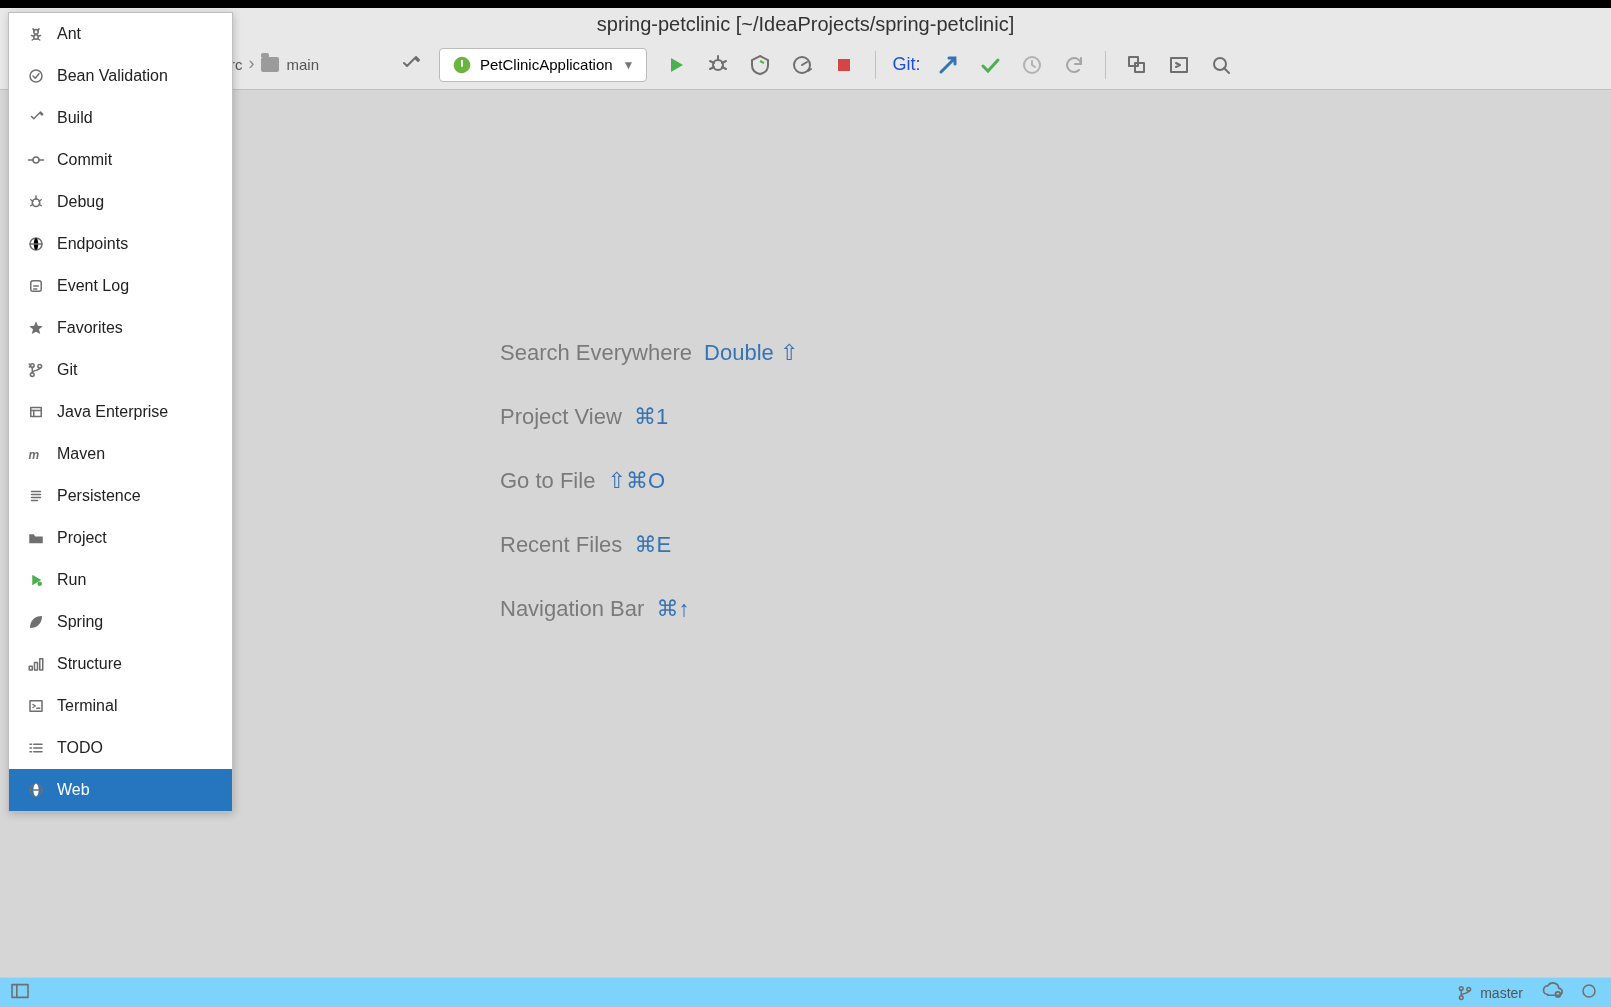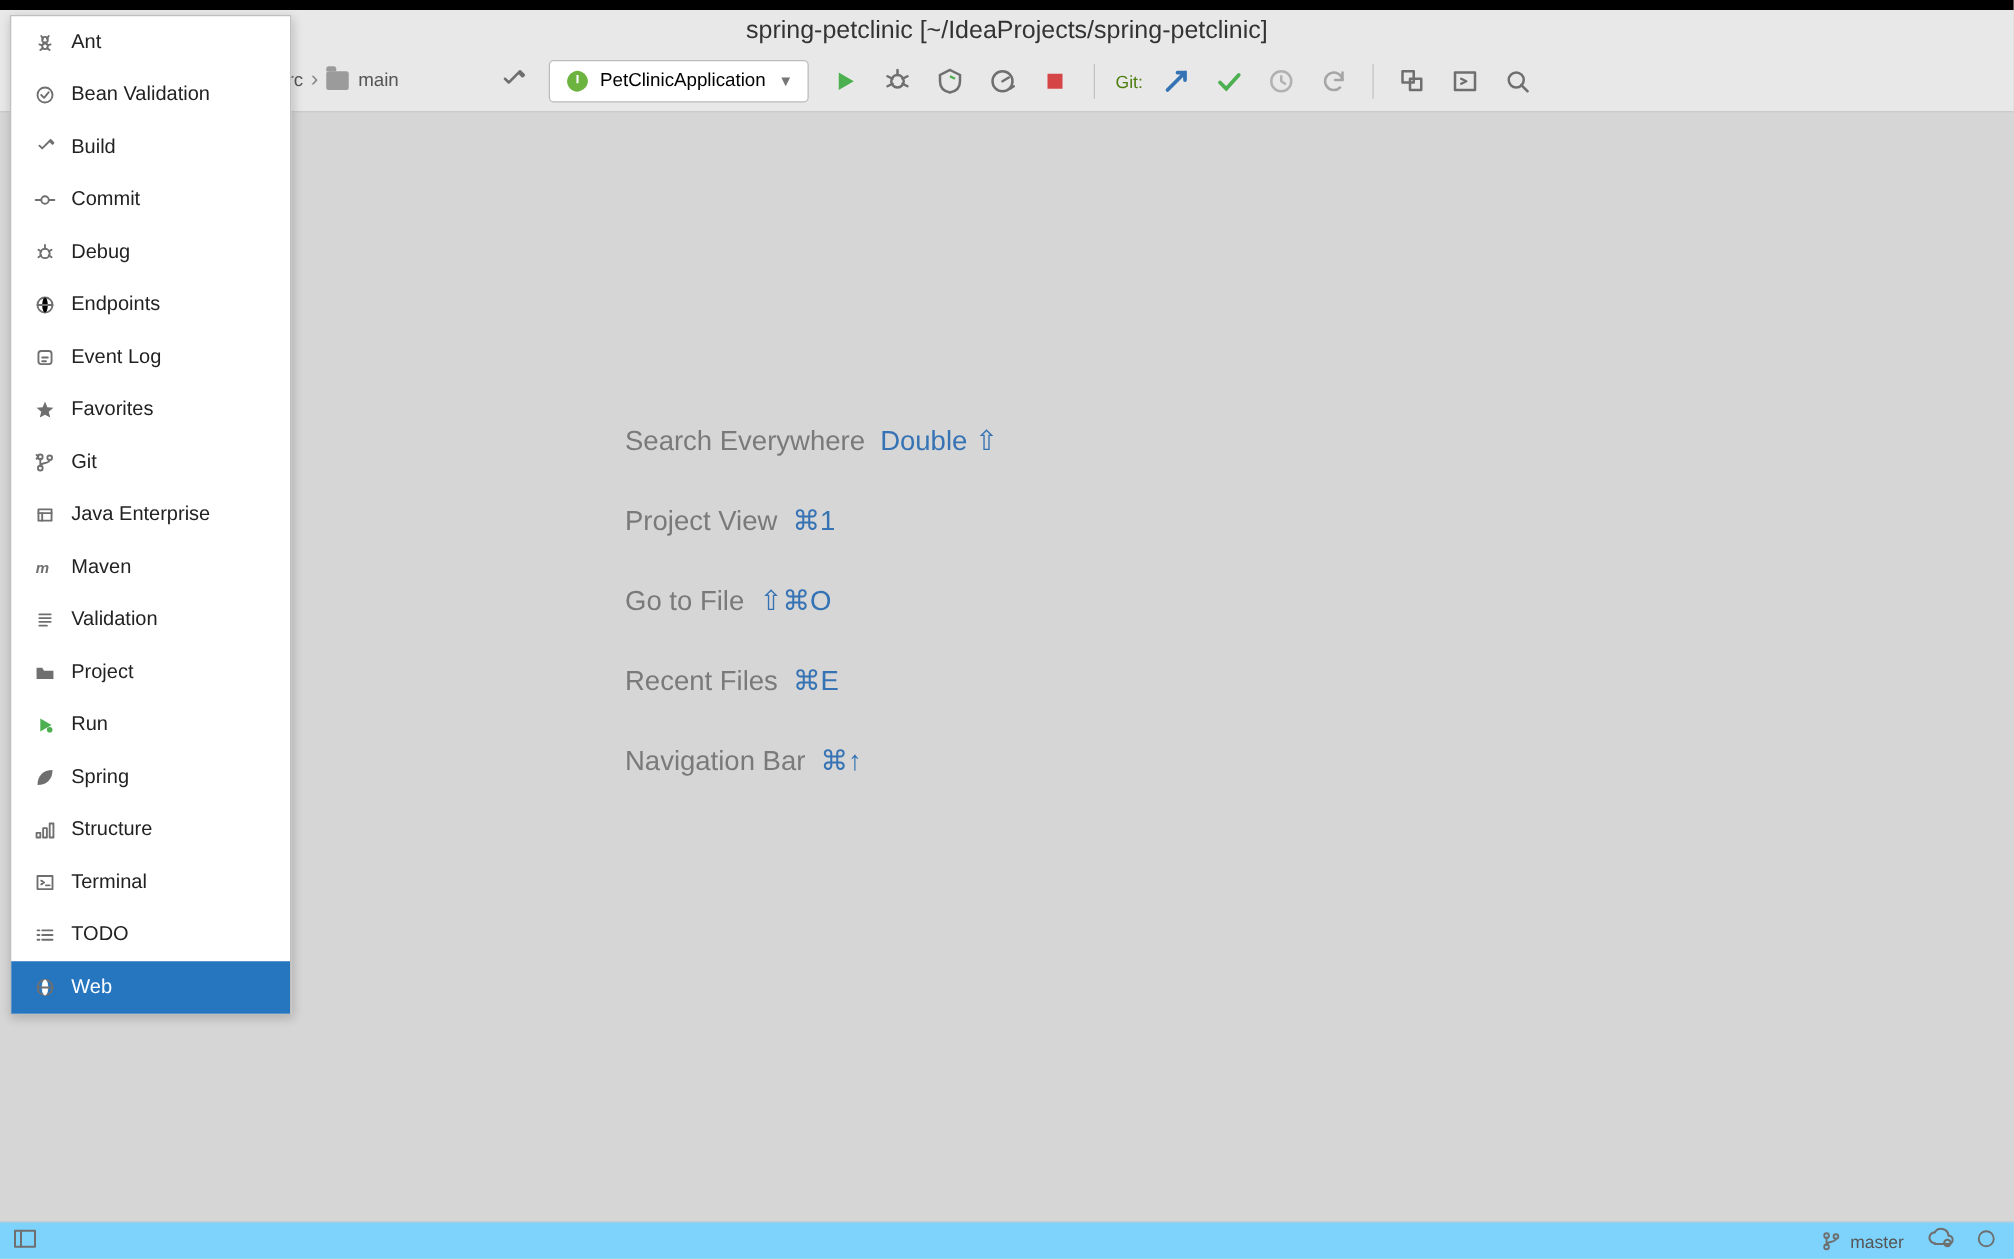--- a/index.html
+++ b/index.html
@@ -40,21 +40,21 @@
 .toolbtn { width: 38px; height: 38px; display: flex; align-items: center; justify-content: center; margin: 0 2px; border-radius: 4px; }
 .hammer svg, .toolbtn svg { width: 24px; height: 24px; }
 .run-select {
   display: inline-flex; align-items: center; height: 34px;
   background: #fff; border: 1px solid #bbb; border-radius: 4px;
   padding: 14px 12px; margin: 0 8px; font-size: 15px;
 }
 .run-select .sb-icon { width: 20px; height: 20px; margin-right: 8px; position: relative; }
 .tri { margin-left: 10px; color: #777; font-size: 12px; }
 .sep { width: 1px; height: 28px; background: #c2c2c2; margin: 0 10px; }
-.git-label { color: #4d7c0f; margin: 0 6px; font-size: 14px; }
+.git-label { color: #1d4ed8; margin: 0 6px; font-size: 18px; }
 .flex-grow { flex: 1; }
 .main-area {
   position: absolute;
   left: 0; right: 0; top: 90px; bottom: 30px;
   background: #d6d6d6;
 }
 .hint-list {
   position: absolute;
   left: 500px;
   top: 250px;
@@ -365,21 +365,21 @@
     </div>
     <div class="popup-item">
       <span class="pi-icon">
         <svg width="18" height="18" viewBox="0 0 24 24" class="ico-g">
           <line x1="6" y1="6" x2="18" y2="6"></line>
           <line x1="6" y1="10" x2="18" y2="10"></line>
           <line x1="6" y1="14" x2="18" y2="14"></line>
           <line x1="6" y1="18" x2="14" y2="18"></line>
         </svg>
       </span>
-      <span>Validation</span>
+      <span>Persistence</span>
     </div>
     <div class="popup-item">
       <span class="pi-icon">
         <svg width="18" height="18" viewBox="0 0 24 24">
           <path d="M3 7h6l2 3h10v9H3z" fill="#6f6f6f"></path>
         </svg>
       </span>
       <span>Project</span>
     </div>
     <div class="popup-item">

